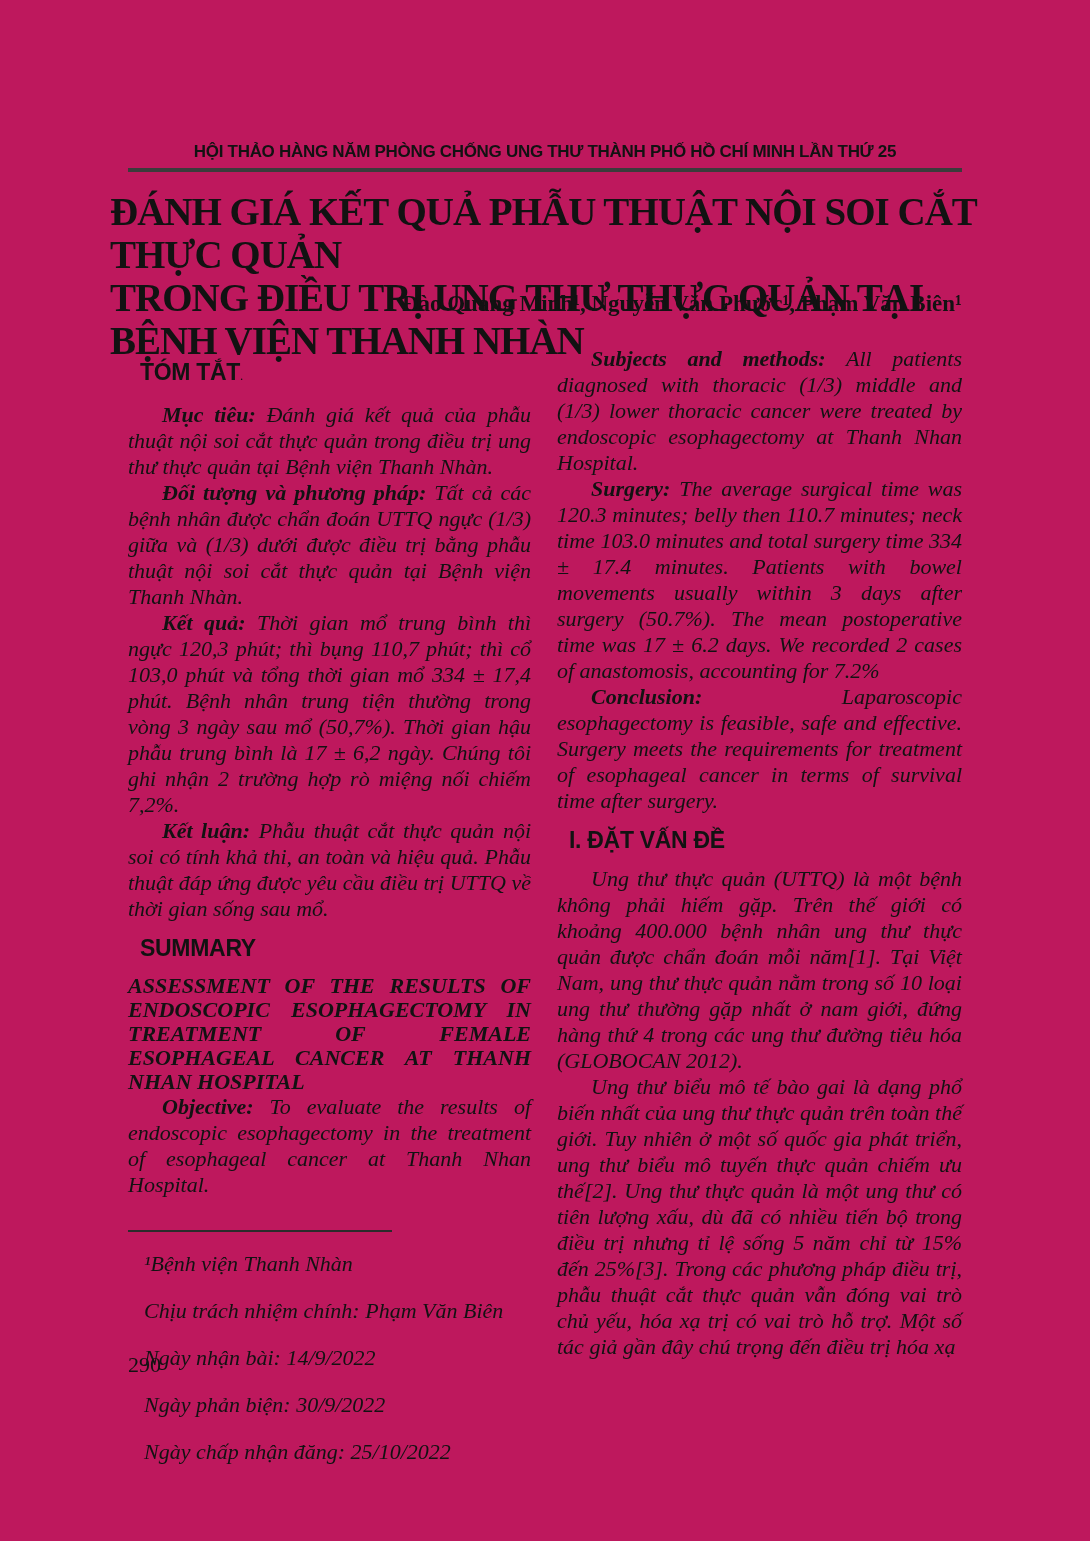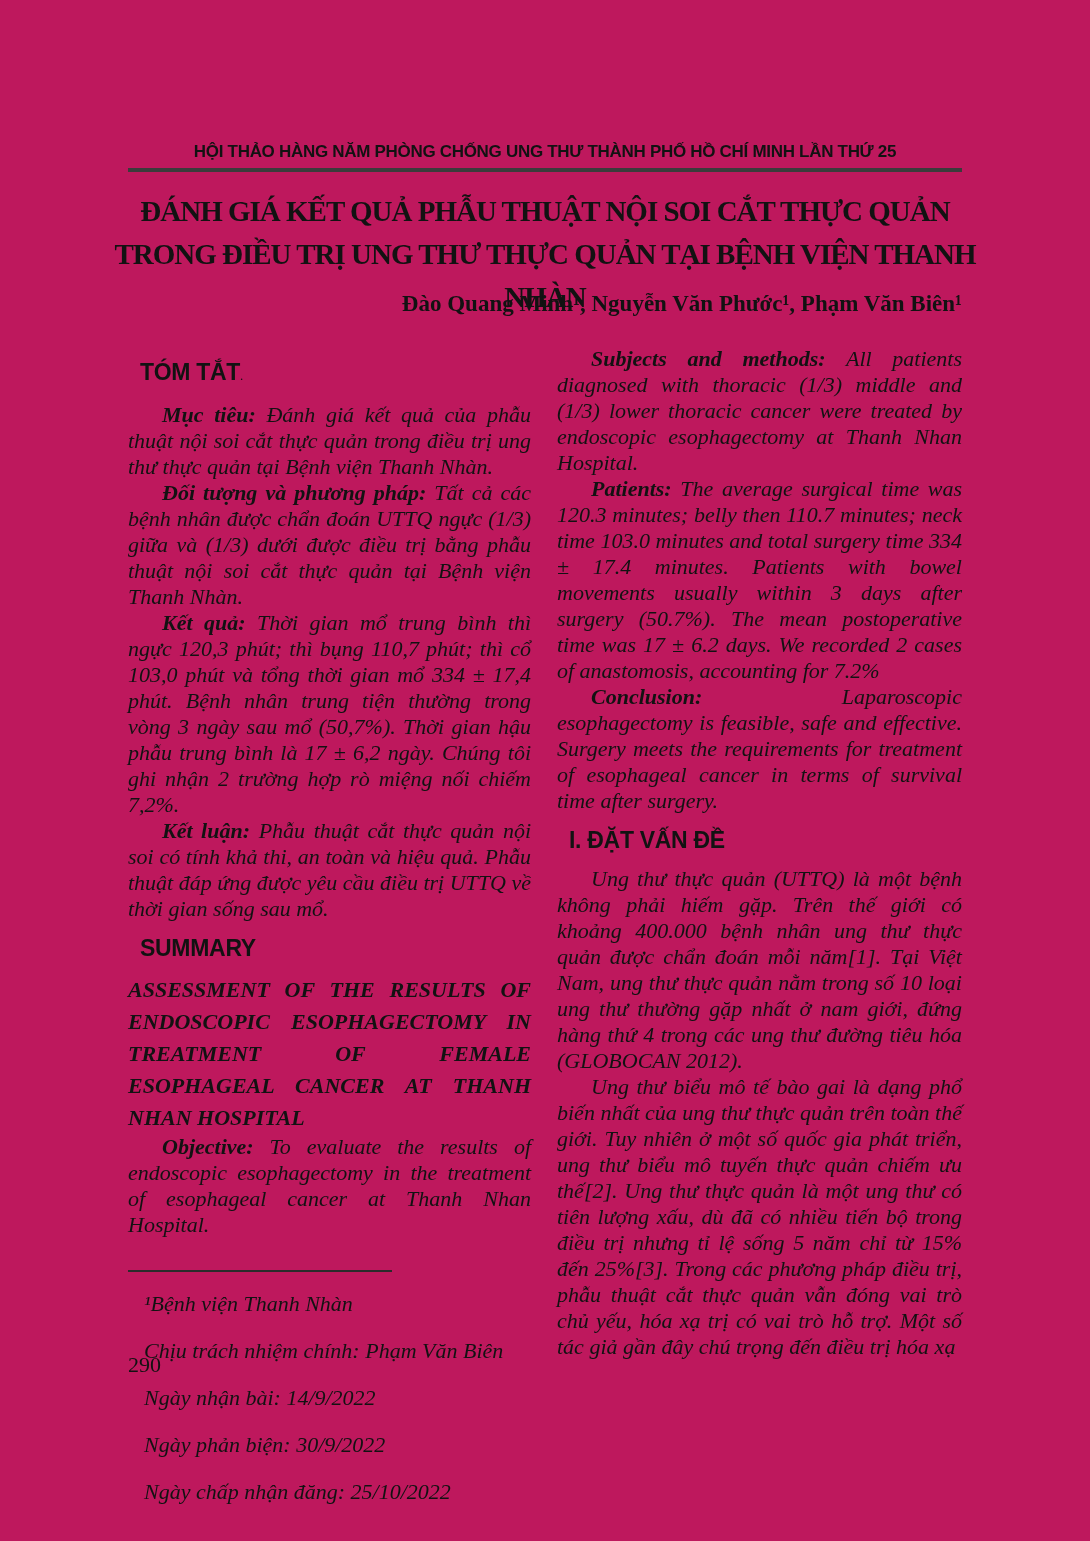--- a/index.html
+++ b/index.html
@@ -20,22 +20,21 @@
     font-weight:bold;font-size:17px;letter-spacing:-0.3px;
     white-space:nowrap;
   }
   .header-rule{
     position:absolute;top:168px;left:128px;width:834px;height:4px;
     background:#3b3b3b;
   }
   
   .article-title{
     position:absolute;top:190px;left:110px;width:870px;
-    text-align:center;
-    font-weight:bold;font-size:29px;line-height:43px;
+    font-weight:bold;font-size:39px;line-height:43px;
     letter-spacing:-1px;
   }
   .authors{
     position:absolute;top:291px;left:128px;width:834px;
     text-align:right;
     font-weight:bold;font-size:23px;
   }
   
   .col{position:absolute;top:346px;font-size:22px;line-height:26px;}
   .col-left{left:128px;width:403px;}
@@ -45,21 +44,21 @@
   .lead{font-weight:bold;}
   h2.section-heading{
     margin:12px;
     font-family:"Liberation Sans", sans-serif;
     font-weight:bold;font-size:23px;line-height:28px;
     letter-spacing:-0.3px;
   }
   .heading-period{font-size:13px;font-family:"Liberation Serif",serif;font-weight:normal;}
   .summary-heading{margin-top:13px;}
   .summary-title{
-    font-weight:bold;text-align:right;line-height:32px;margin:0;
+    font-weight:bold;text-align:right;line-height:24px;margin:0;
   }
   .intro-heading{margin-top:25px;margin-bottom:3px;}
   
   .footnote{margin-top:32px;}
   .footnote-rule{width:264px;height:2px;background:#2b2b2b;margin-bottom:10px;}
   .footnote p{text-align:left;line-height:31px;margin:16px;}
   .affiliation{font-style:italic;}
   
   .page-number{
     position:absolute;left:128px;top:1352px;
@@ -112,21 +111,21 @@
       <p>Ngày phản biện: 30/9/2022</p>
       <p>Ngày chấp nhận đăng: 25/10/2022</p>
     </div>
   </div>
 
   <div class="col col-right">
 
     <p class="indent"><span class="lead">Subjects and methods:</span>
       <span>All patients diagnosed with thoracic (1/3) middle and (1/3) lower thoracic cancer were treated by endoscopic esophagectomy at Thanh Nhan Hospital.</span></p>
 
-    <p class="indent"><span class="lead">Patients:</span>
+    <p class="indent"><span class="lead">Surgery:</span>
       <span>The average surgical time was 120.3 minutes; belly then 110.7 minutes; neck time 103.0 minutes and total surgery time 334 ± 17.4 minutes. Patients with bowel movements usually within 3 days after surgery (50.7%). The mean postoperative time was 17 ± 6.2 days. We recorded 2 cases of anastomosis, accounting for 7.2%</span></p>
 
     <p class="indent"><span class="lead">Conclusion:</span>
       <span>Laparoscopic esophagectomy is feasible, safe and effective. Surgery meets the requirements for treatment of esophageal cancer in terms of survival time after surgery.</span></p>
 
     <h2 class="section-heading intro-heading">I. ĐẶT VẤN ĐỀ</h2>
 
     <p class="indent">Ung thư thực quản (UTTQ) là một bệnh không phải hiếm gặp. Trên thế giới có khoảng 400.000 bệnh nhân ung thư thực quản được chẩn đoán mỗi năm[1]. Tại Việt Nam, ung thư thực quản nằm trong số 10 loại ung thư thường gặp nhất ở nam giới, đứng hàng thứ 4 trong các ung thư đường tiêu hóa (GLOBOCAN 2012).</p>
 
     <p class="indent">Ung thư biểu mô tế bào gai là dạng phổ biến nhất của ung thư thực quản trên toàn thế giới. Tuy nhiên ở một số quốc gia phát triển, ung thư biểu mô tuyến thực quản chiếm ưu thế[2]. Ung thư thực quản là một ung thư có tiên lượng xấu, dù đã có nhiều tiến bộ trong điều trị nhưng tỉ lệ sống 5 năm chỉ từ 15% đến 25%[3]. Trong các phương pháp điều trị, phẫu thuật cắt thực quản vẫn đóng vai trò chủ yếu, hóa xạ trị có vai trò hỗ trợ. Một số tác giả gần đây chú trọng đến điều trị hóa xạ</p>

